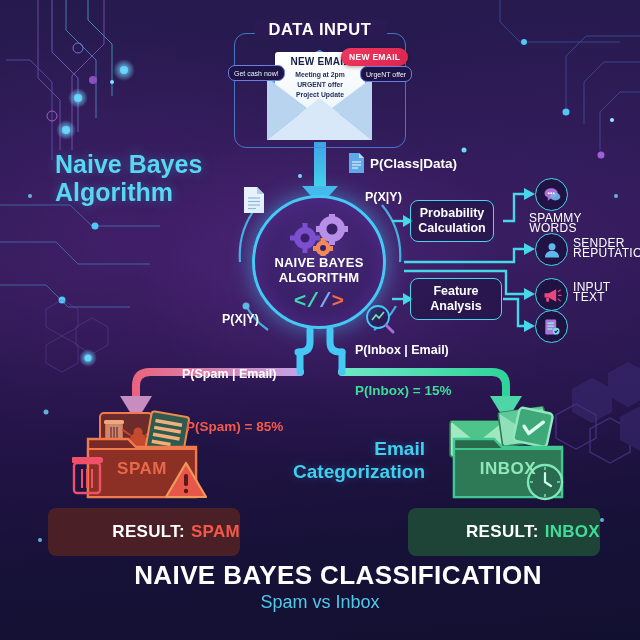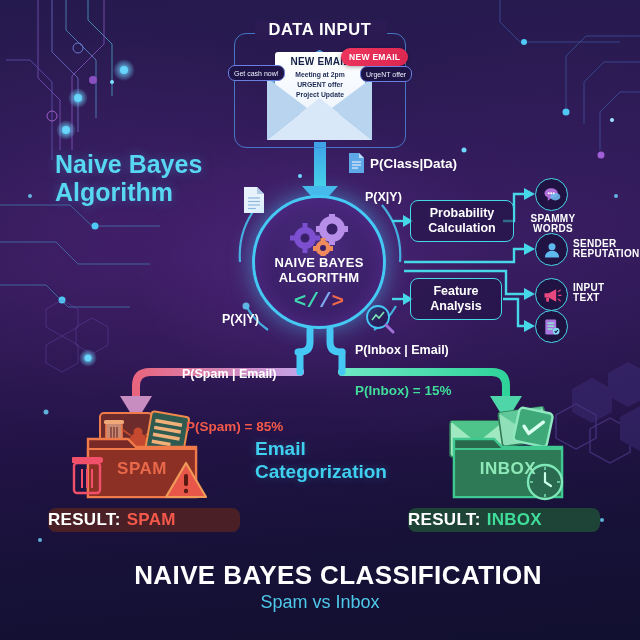--- a/index.html
+++ b/index.html
@@ -102,30 +102,30 @@
   #pxy-left  { left:222px; top:312px; }
 
   
   .feature-box {
     border:1.6px solid #46d7e8; border-radius:8px;
     background:rgba(31,18,66,.55);
     color:#ffffff; font-size:12.5px; font-weight:bold;
     display:flex; align-items:center; justify-content:center; text-align:center;
     line-height:15px; z-index:7;
   }
-  #box-prob { left:410px; top:200px; width:104px; height:42px; }
+  #box-prob { left:410px; top:200px; width:84px; height:42px; }
   #box-feat { left:410px; top:278px; width:92px; height:42px; }
 
   
   .rc-icon {
     width:33px; height:33px; border-radius:50%;
     border:1.8px solid #46d7e8; background:rgba(26,16,58,.75);
     display:flex; align-items:center; justify-content:center; z-index:7;
   }
-  .rc-label { color:#ffffff; font-size:10px; font-weight:bold; line-height:9.5px; letter-spacing:.3px; z-index:7; }
+  .rc-label { color:#ffffff; font-size:12px; font-weight:normal; line-height:9.5px; letter-spacing:.3px; z-index:7; }
   #rc1 { left:535px; top:178px; }
   #rc1-label { left:529px; top:214px; width:48px; text-align:center; }
   #rc2 { left:535px; top:233px; }
   #rc2-label { left:573px; top:239px; width:62px; }
   #rc3 { left:535px; top:278px; }
   #rc3-label { left:573px; top:283px; width:52px; }
   #rc4 { left:535px; top:310px; }
 
   
   .branch-cond { color:#ffffff; font-size:12.5px; font-weight:bold; z-index:8; }
@@ -133,28 +133,28 @@
   #cond-inbox { left:355px; top:343px; }
   #prob-spam { left:186px; top:383px; color:#f4594a; font-size:13.5px; font-weight:bold; z-index:8;margin-top:36px; }
   #prob-inbox { left:355px; top:383px; color:#3fdc9a; font-size:13.5px; font-weight:bold; z-index:8; }
 
   
   #spam-folder { left:72px; top:405px; width:140px; height:100px; z-index:6; }
   #inbox-folder { left:438px; top:405px; width:140px; height:100px; z-index:6; }
 
   
   #email-cat {
-    left:255px; top:437px; width:170px; text-align:left;
+    left:255px; top:437px; width:170px; text-align:right;
     color:#3fd0f0; font-size:19px; font-weight:bold; line-height:23px;
     text-shadow:0 0 10px rgba(60,190,235,.3); z-index:8;
   }
 
   
   .pill {
-    height:24px; border-radius:8px; display:flex; align-items:center; justify-content:flex-start;
+    height:48px; border-radius:8px; display:flex; align-items:center; justify-content:flex-end;
     font-size:17px; font-weight:bold; letter-spacing:.3px; z-index:8;
   }
   #pill-spam { left:48px; top:508px; width:192px; background:#4a2026; color:#ffffff; }
   #pill-spam .hl { color:#f4584a; margin-left:6px; }
   #pill-inbox { left:408px; top:508px; width:192px; background:#1d4436; color:#ffffff; }
   #pill-inbox .hl { color:#3fdc9a; margin-left:6px; }
 
   
   #footer-title {
     left:0; right:0; top:560px; text-align:center;

